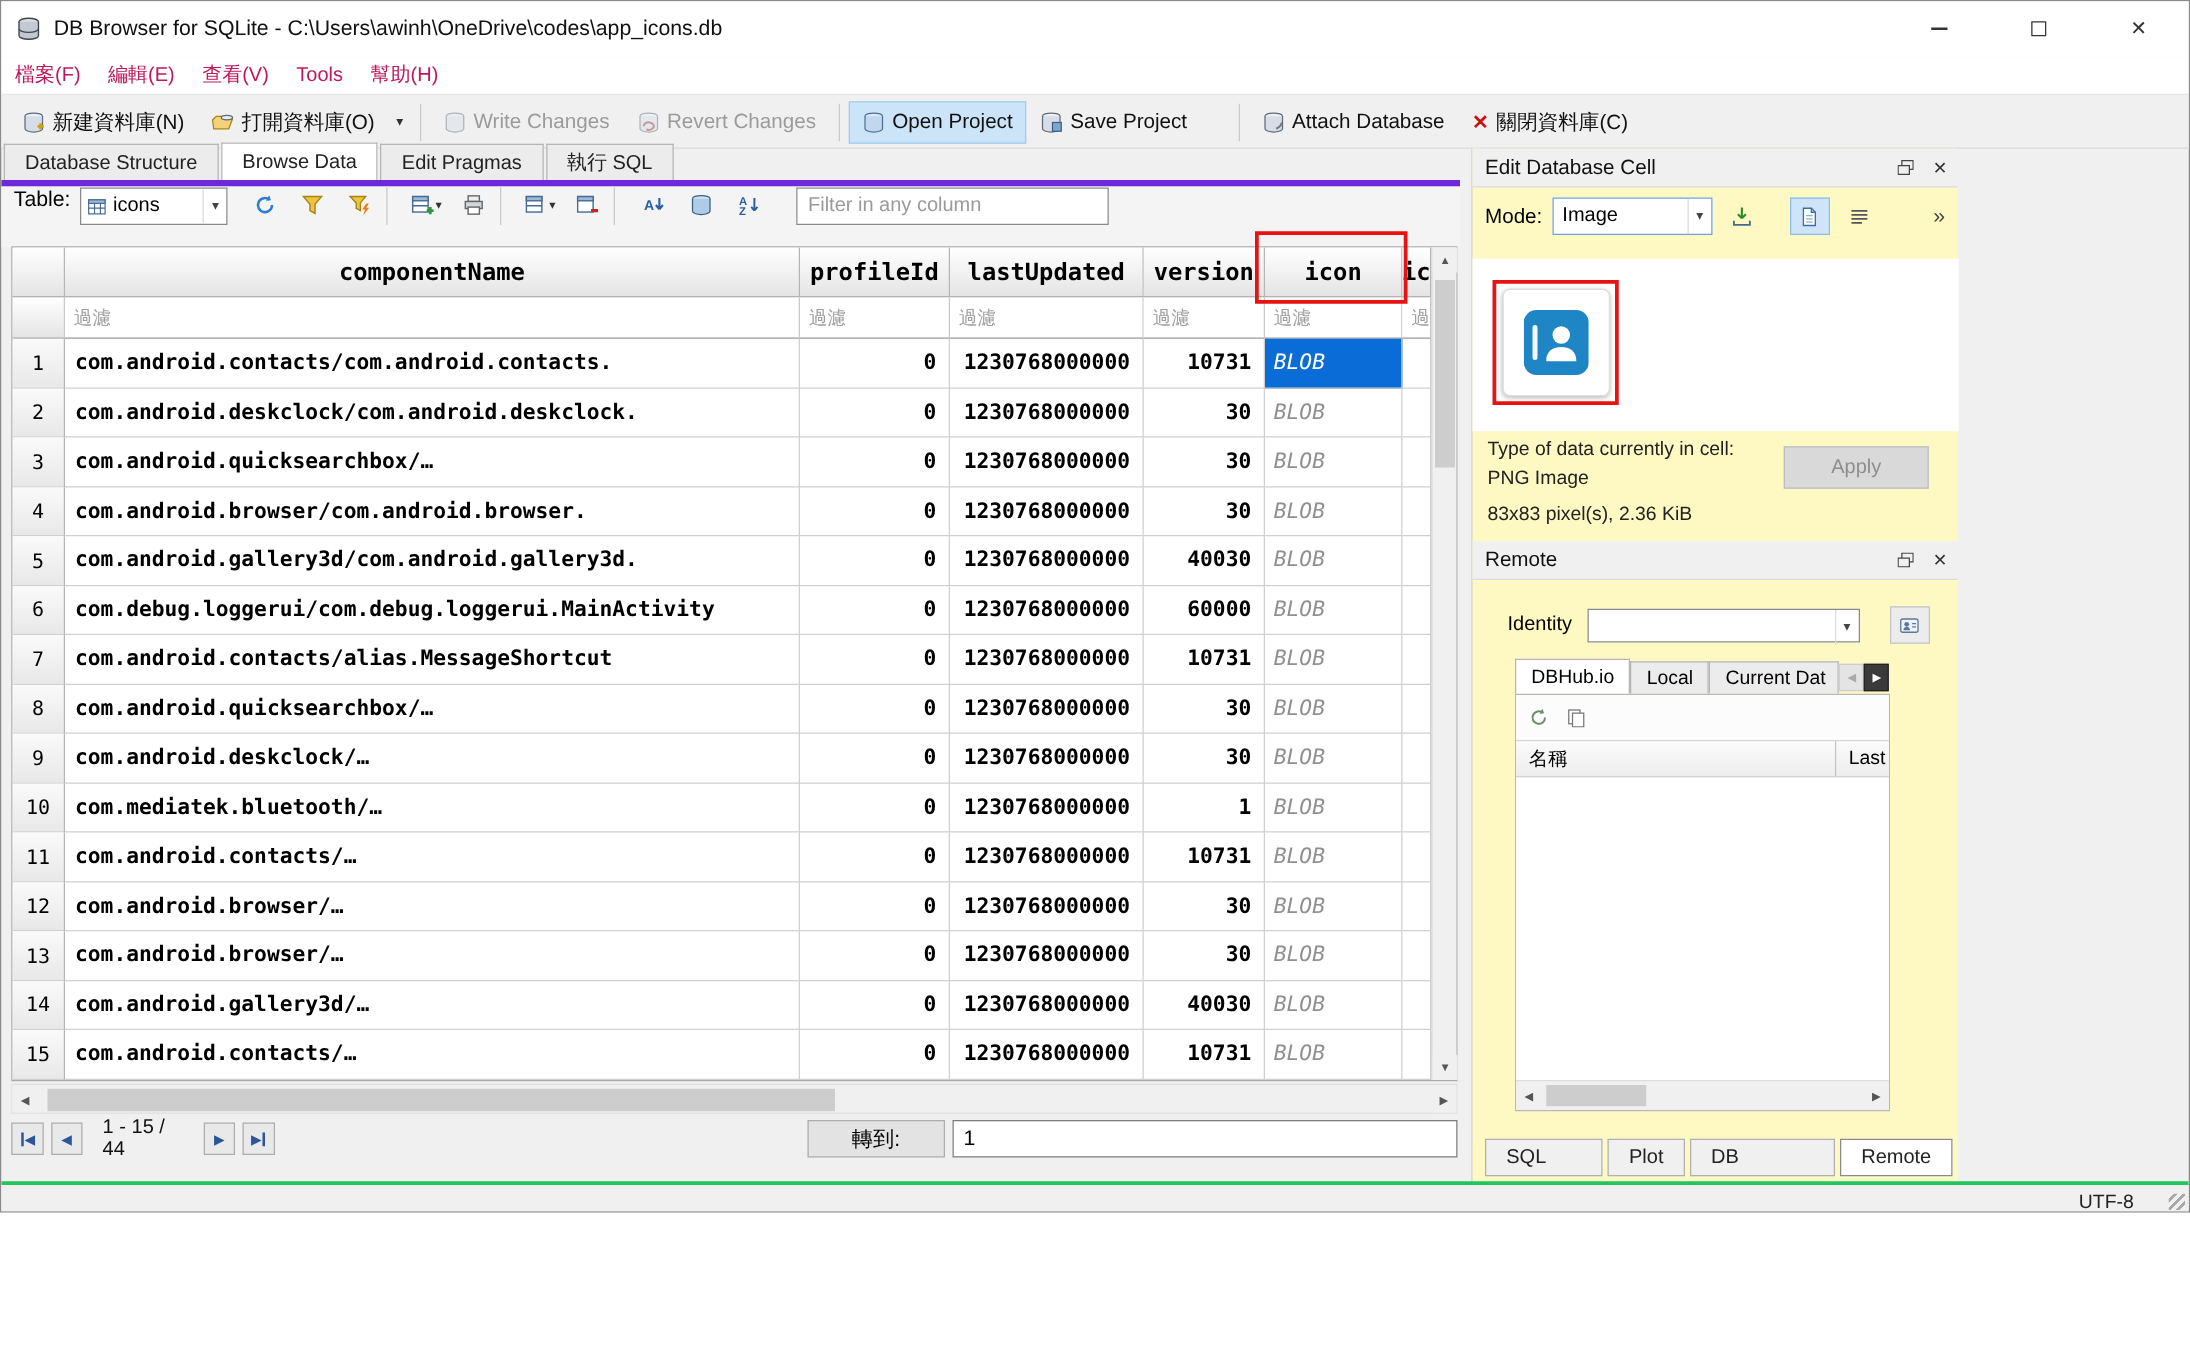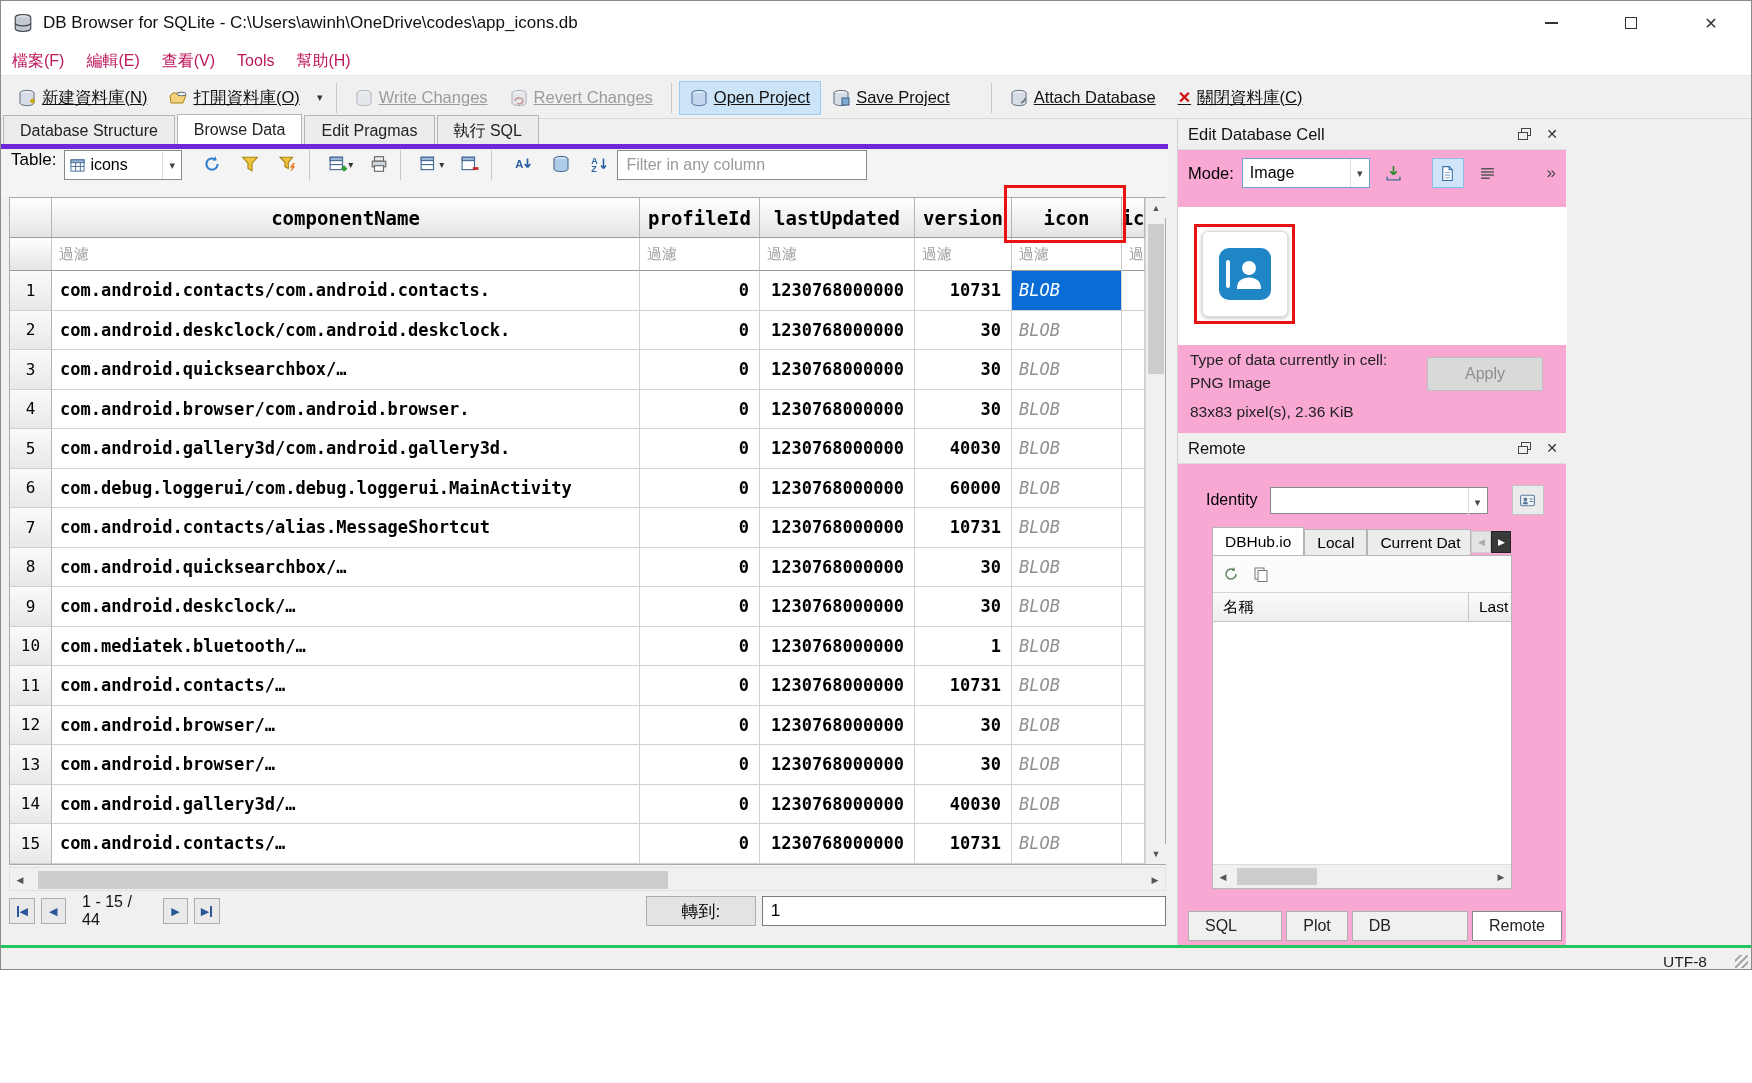--- a/index.html
+++ b/index.html
@@ -14,21 +14,21 @@
   .min-glyph { width:13px; height:2px; background:#333; display:inline-block; }
   .max-glyph { width:12px; height:12px; border:1.5px solid #333; display:inline-block; }
   .close-glyph { font-size:16px; color:#333; }
 
   
   #menubar { position:absolute; left:0; top:44px; width:100%; height:31px; background:#fff; display:flex; align-items:center; border-bottom:1px solid #e8e8e8; }
   .menu-item { padding:0 11px; font-size:16px; color:#be185d; line-height:31px; }
 
   
   #toolbar { position:absolute; left:0; top:76px; width:100%; height:42px; background:#f0f0f0; border-bottom:1px solid #d9d9d9; display:flex; align-items:center; }
-  .tb { display:flex; align-items:center; gap:6px; height:34px; padding:0 10px; background:transparent; border:1px solid transparent; font-size:16.5px; color:#111; font-family:"Liberation Sans",sans-serif;text-decoration:underline; }
+  .tb { display:flex; align-items:center; gap:6px; height:34px; padding:0 10px; background:transparent; border:1px solid transparent; font-size:16.5px; color:#111; font-family:"Liberation Sans",sans-serif; }
   .tb.disabled { color:#9b9b9b; }
   .tb.disabled svg { opacity:.45; }
   .tb.highlight { background:#cce4f7; border:1px solid #9ecbf0; }
   .tb-dd { width:18px; height:34px; border:none; background:transparent; font-size:11px; color:#333; }
   .tsep { width:1px; height:30px; background:#c8c8c8; margin:0 7px; }
   .i-db { width:18px; height:18px; }
   .redx { color:#cc1111; font-weight:bold; font-size:16px; }
 
   
   #maintabs { position:absolute; left:0; top:118px; width:1167px; height:30px; display:flex; align-items:flex-end; border-bottom:5px solid #6d28d9; }
@@ -37,21 +37,21 @@
 
   
   #browsebar { position:absolute; left:0; top:149px; width:1167px; height:48px; background:#f4f4f4; display:flex; align-items:flex-start; }
   #table-label { font-size:17px; margin-left:10px; }
   .combo { background:#fff; border:1px solid #8a8a8a; display:flex; align-items:center; height:30px; font-size:16px; }
   #table-combo { width:118px; margin-left:8px; padding-left:5px; gap:5px; }
   .cb-arrow { margin-left:auto; width:19px; text-align:center; color:#444; font-size:11px; border-left:1px solid #dcdcdc; line-height:28px; }
   .ib { width:28px; height:28px; border:none; background:transparent; display:flex; align-items:center; justify-content:center; margin-left:10px; }
   .ib svg { width:18px; height:18px; }
   .ib .dd { font-size:10px; color:#333; margin-left:1px; }
-  #filter-input { margin-left:4px; width:250px; height:30px; border:1px solid #8a8a8a; font-size:16px; padding:0 8px; font-family:"Liberation Sans",sans-serif; color:#0f766e; background:#fff; }
+  #filter-input { margin-left:24px; width:250px; height:30px; border:1px solid #8a8a8a; font-size:16px; padding:0 8px; font-family:"Liberation Sans",sans-serif; color:#0f766e; background:#fff; }
   #filter-input::placeholder { color:#9a9a9a; }
 
   
   #grid { position:absolute; left:8px; top:196px; width:1157px; height:668px; background:#fff; border:1px solid #aaa; }
   #gridinner { position:absolute; left:0; top:0; right:20px; bottom:0; overflow:hidden; }
   .ghead { display:flex; height:40px; }
   .gh { background:linear-gradient(#ffffff,#e4e4e4); border-right:1px solid #b5b5b5; border-bottom:1px solid #9a9a9a;
         font-family:"DejaVu Sans Mono",monospace; font-weight:bold; font-size:19px; display:flex; align-items:center; justify-content:center; overflow:hidden; white-space:nowrap; }
   .gfilter { display:flex; height:33px; }
   .gf { background:#fff; border-right:1px solid #c8c8c8; border-bottom:1px solid #9a9a9a; font-size:15px; color:#a0a0a0; display:flex; align-items:center; padding-left:7px; overflow:hidden; white-space:nowrap; }
@@ -89,21 +89,21 @@
   #range-text { font-size:16px; margin:0 10px; color:#111; }
   #goto-btn { margin-left:420px; width:112px; height:30px; background:#e3e3e3; border:1px solid #adadad; font-size:17px; display:flex; align-items:center; justify-content:center; }
   #goto-input { margin-left:6px; width:412px; height:30px; border:1px solid #7a7a7a; font-size:17px; padding-left:8px; font-family:"Liberation Sans",sans-serif; }
 
   
   .hl-box { position:absolute; border:3px solid #e81212; pointer-events:none; }
   #hl1 { left:1003px; top:184px; width:122px; height:58px; }
   #hl2 { left:1193px; top:223px; width:101px; height:100px; }
 
   
-  #rightpanel { position:absolute; left:1176px; top:118px; width:389px; height:827px; background:#f9a8d4; border-left:1px solid #cfcfcf; }
+  #rightpanel { position:absolute; left:1176px; top:118px; width:389px; height:827px; background:#fef9c3; border-left:1px solid #cfcfcf; }
   .panel-header { height:31px; display:flex; align-items:center; background:#f0f0f0; border-bottom:1px solid #dcdcdc; }
   .panel-title { font-size:16.5px; margin-left:10px; color:#111; flex:1; }
   .ph-btn { width:28px; height:26px; display:flex; align-items:center; justify-content:center; color:#333; font-size:14px; }
 
   .mode-row { display:flex; align-items:center; padding:8px 10px 6px 10px; gap:8px; }
   #mode-label { font-size:16.5px; }
   #mode-combo { width:128px; border:1px solid #6da2d8; padding-left:7px; }
   .sq-btn { width:32px; height:30px; border:1px solid transparent; background:transparent; display:flex; align-items:center; justify-content:center; }
   .sq-btn.active { background:#cfe4f8; border:1px solid #90bce8; }
   #overflow-btn { margin-left:auto; font-size:17px; color:#444; background:none; border:none; }

